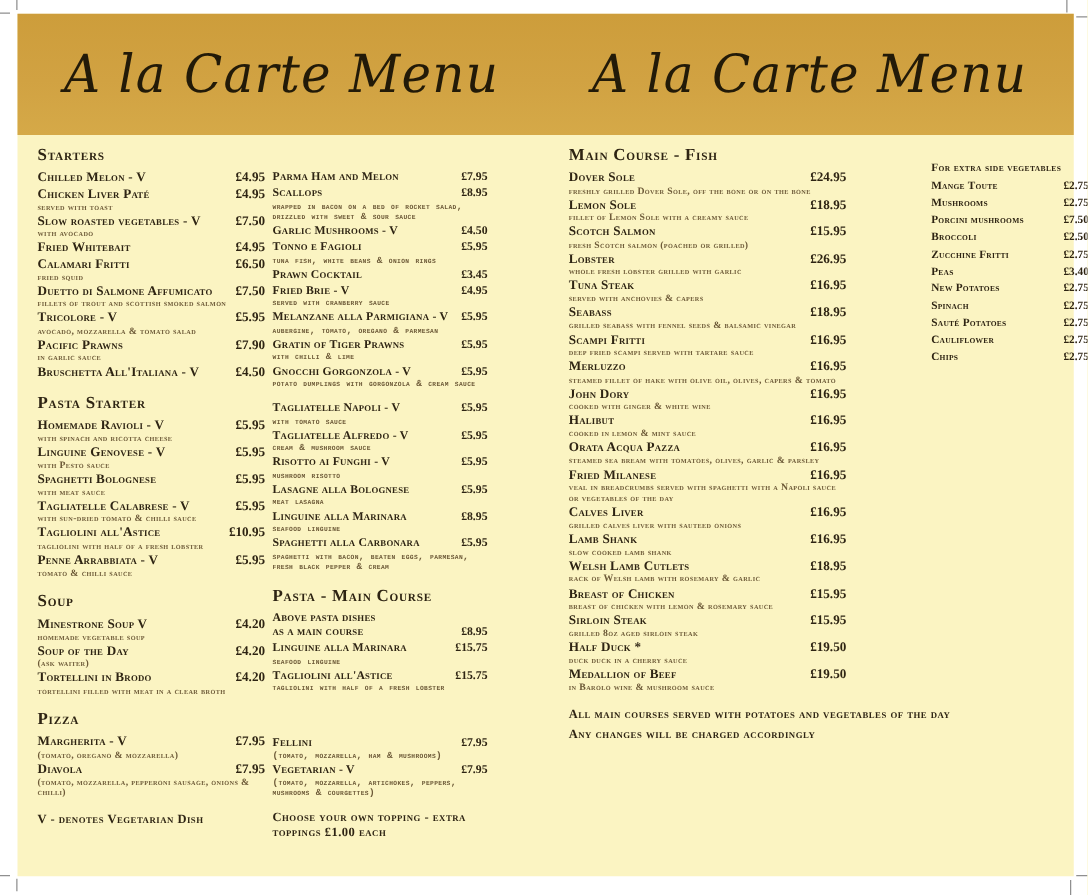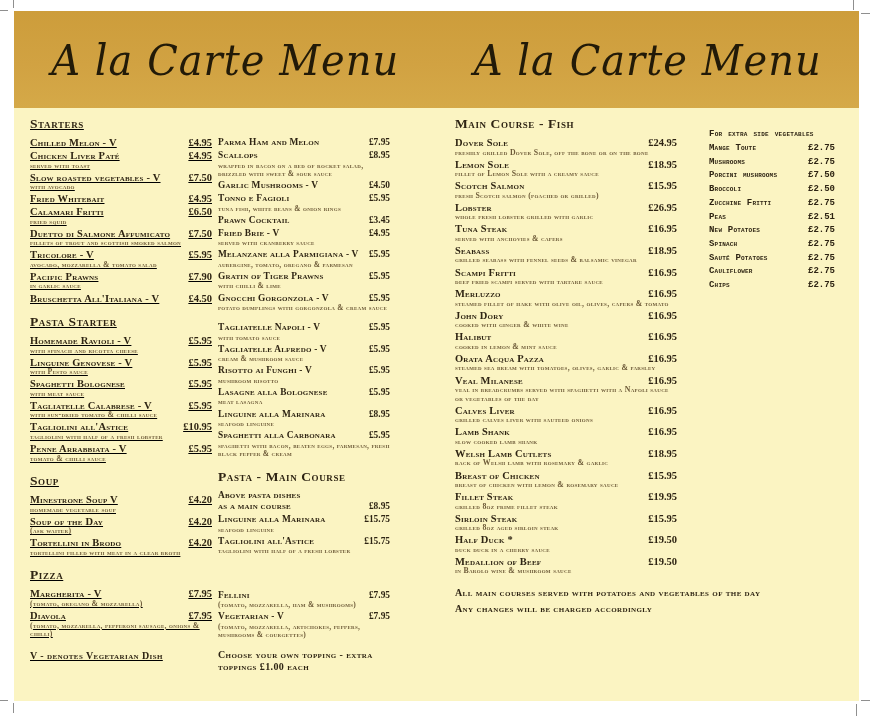--- a/index.html
+++ b/index.html
@@ -39,24 +39,24 @@
   .menu-title{
     font-family:"DejaVu Serif", serif;
     font-style:italic;
     font-size:40px;
     color:#221a08;
     letter-spacing:1px;
     transform:scaleY(1.05);
   }
   .content{position:absolute;top:97px;left:0;right:0;bottom:0;}
   .col{position:absolute;top:8px;}
-  .col1{left:16px;width:182px;text-decoration:underline;}
+  .col1{left:16px;width:182px;}
   .col2{left:204px;width:172px;}
   .col3{left:441px;width:222px;}
-  .col4{left:695px;width:126px;font-family:Liberation Mono, monospace;}
+  .col4{left:731px;width:126px;}
 
   .section-heading{
     font-size:13.5px;font-weight:700;font-variant:small-caps;
     color:var(--ink);line-height:16px;margin:10px 0 5px 0;letter-spacing:0.6px;
   }
   .col .section-heading:first-child{margin-top:0;}
   .space{width:100%;}
   .item{margin-bottom:1.5px;}
   .item-row{display:flex;justify-content:space-between;gap:2px;}
   .item-name,.item-name-full{
@@ -66,21 +66,21 @@
   .item-name-full{display:block;}
   .item-price{
     font-size:10.5px;font-weight:700;color:var(--ink);
     line-height:11.5px;white-space:nowrap;
   }
   .item-desc{
     font-size:7.8px;font-weight:600;font-variant:small-caps;
     color:var(--desc-ink);line-height:8.6px;letter-spacing:0.3px;
   }
   .col2 .item-name,.col2 .item-name-full,.col2 .item-price{font-size:9.4px;}
-  .col2 .item-desc{font-size:7.5px;}
+  .col2 .item-desc{font-size:7.5px;font-family:Liberation Mono, monospace;}
   .col4 .item-name,.col4 .item-price{font-size:9px;line-height:12.2px;}
   .sides-heading{
     font-size:9px;font-weight:700;font-variant:small-caps;
     color:var(--ink);line-height:12px;margin-bottom:2px;letter-spacing:0.3px;white-space:nowrap;
   }
   .note{
     font-size:10px;font-weight:700;font-variant:small-caps;
     color:var(--ink);line-height:11.5px;letter-spacing:0.4px;
   }
   .widenote{
@@ -474,21 +474,21 @@
         </div>
         <div class="item">
           <div class="item-row">
             <span class="item-name">Orata Acqua Pazza</span>
             <span class="item-price">£16.95</span>
           </div>
           <div class="item-desc">steamed sea bream with tomatoes, olives, garlic &amp; parsley</div>
         </div>
         <div class="item">
           <div class="item-row">
-            <span class="item-name">Veal Milanese</span>
+            <span class="item-name">Fried Milanese</span>
             <span class="item-price">£16.95</span>
           </div>
           <div class="item-desc">veal in breadcrumbs served with spaghetti with a Napoli sauce or vegetables of the day</div>
         </div>
         <div class="item">
           <div class="item-row">
             <span class="item-name">Calves Liver</span>
             <span class="item-price">£16.95</span>
           </div>
           <div class="item-desc">grilled calves liver with sauteed onions</div>
@@ -506,27 +506,20 @@
             <span class="item-price">£18.95</span>
           </div>
           <div class="item-desc">rack of Welsh lamb with rosemary &amp; garlic</div>
         </div>
         <div class="item">
           <div class="item-row">
             <span class="item-name">Breast of Chicken</span>
             <span class="item-price">£15.95</span>
           </div>
           <div class="item-desc">breast of chicken with lemon &amp; rosemary sauce</div>
-        </div>
-        <div class="item">
-          <div class="item-row">
-            <span class="item-name">Fillet Steak</span>
-            <span class="item-price">£19.95</span>
-          </div>
-          <div class="item-desc">grilled 8oz prime fillet steak</div>
         </div>
         <div class="item">
           <div class="item-row">
             <span class="item-name">Sirloin Steak</span>
             <span class="item-price">£15.95</span>
           </div>
           <div class="item-desc">grilled 8oz aged sirloin steak</div>
         </div>
         <div class="item">
           <div class="item-row">
@@ -575,21 +568,21 @@
         </div>
         <div class="item">
           <div class="item-row">
             <span class="item-name">Zucchine Fritti</span>
             <span class="item-price">£2.75</span>
           </div>
         </div>
         <div class="item">
           <div class="item-row">
             <span class="item-name">Peas</span>
-            <span class="item-price">£2.51</span>
+            <span class="item-price">£3.40</span>
           </div>
         </div>
         <div class="item">
           <div class="item-row">
             <span class="item-name">New Potatoes</span>
             <span class="item-price">£2.75</span>
           </div>
         </div>
         <div class="item">
           <div class="item-row">

